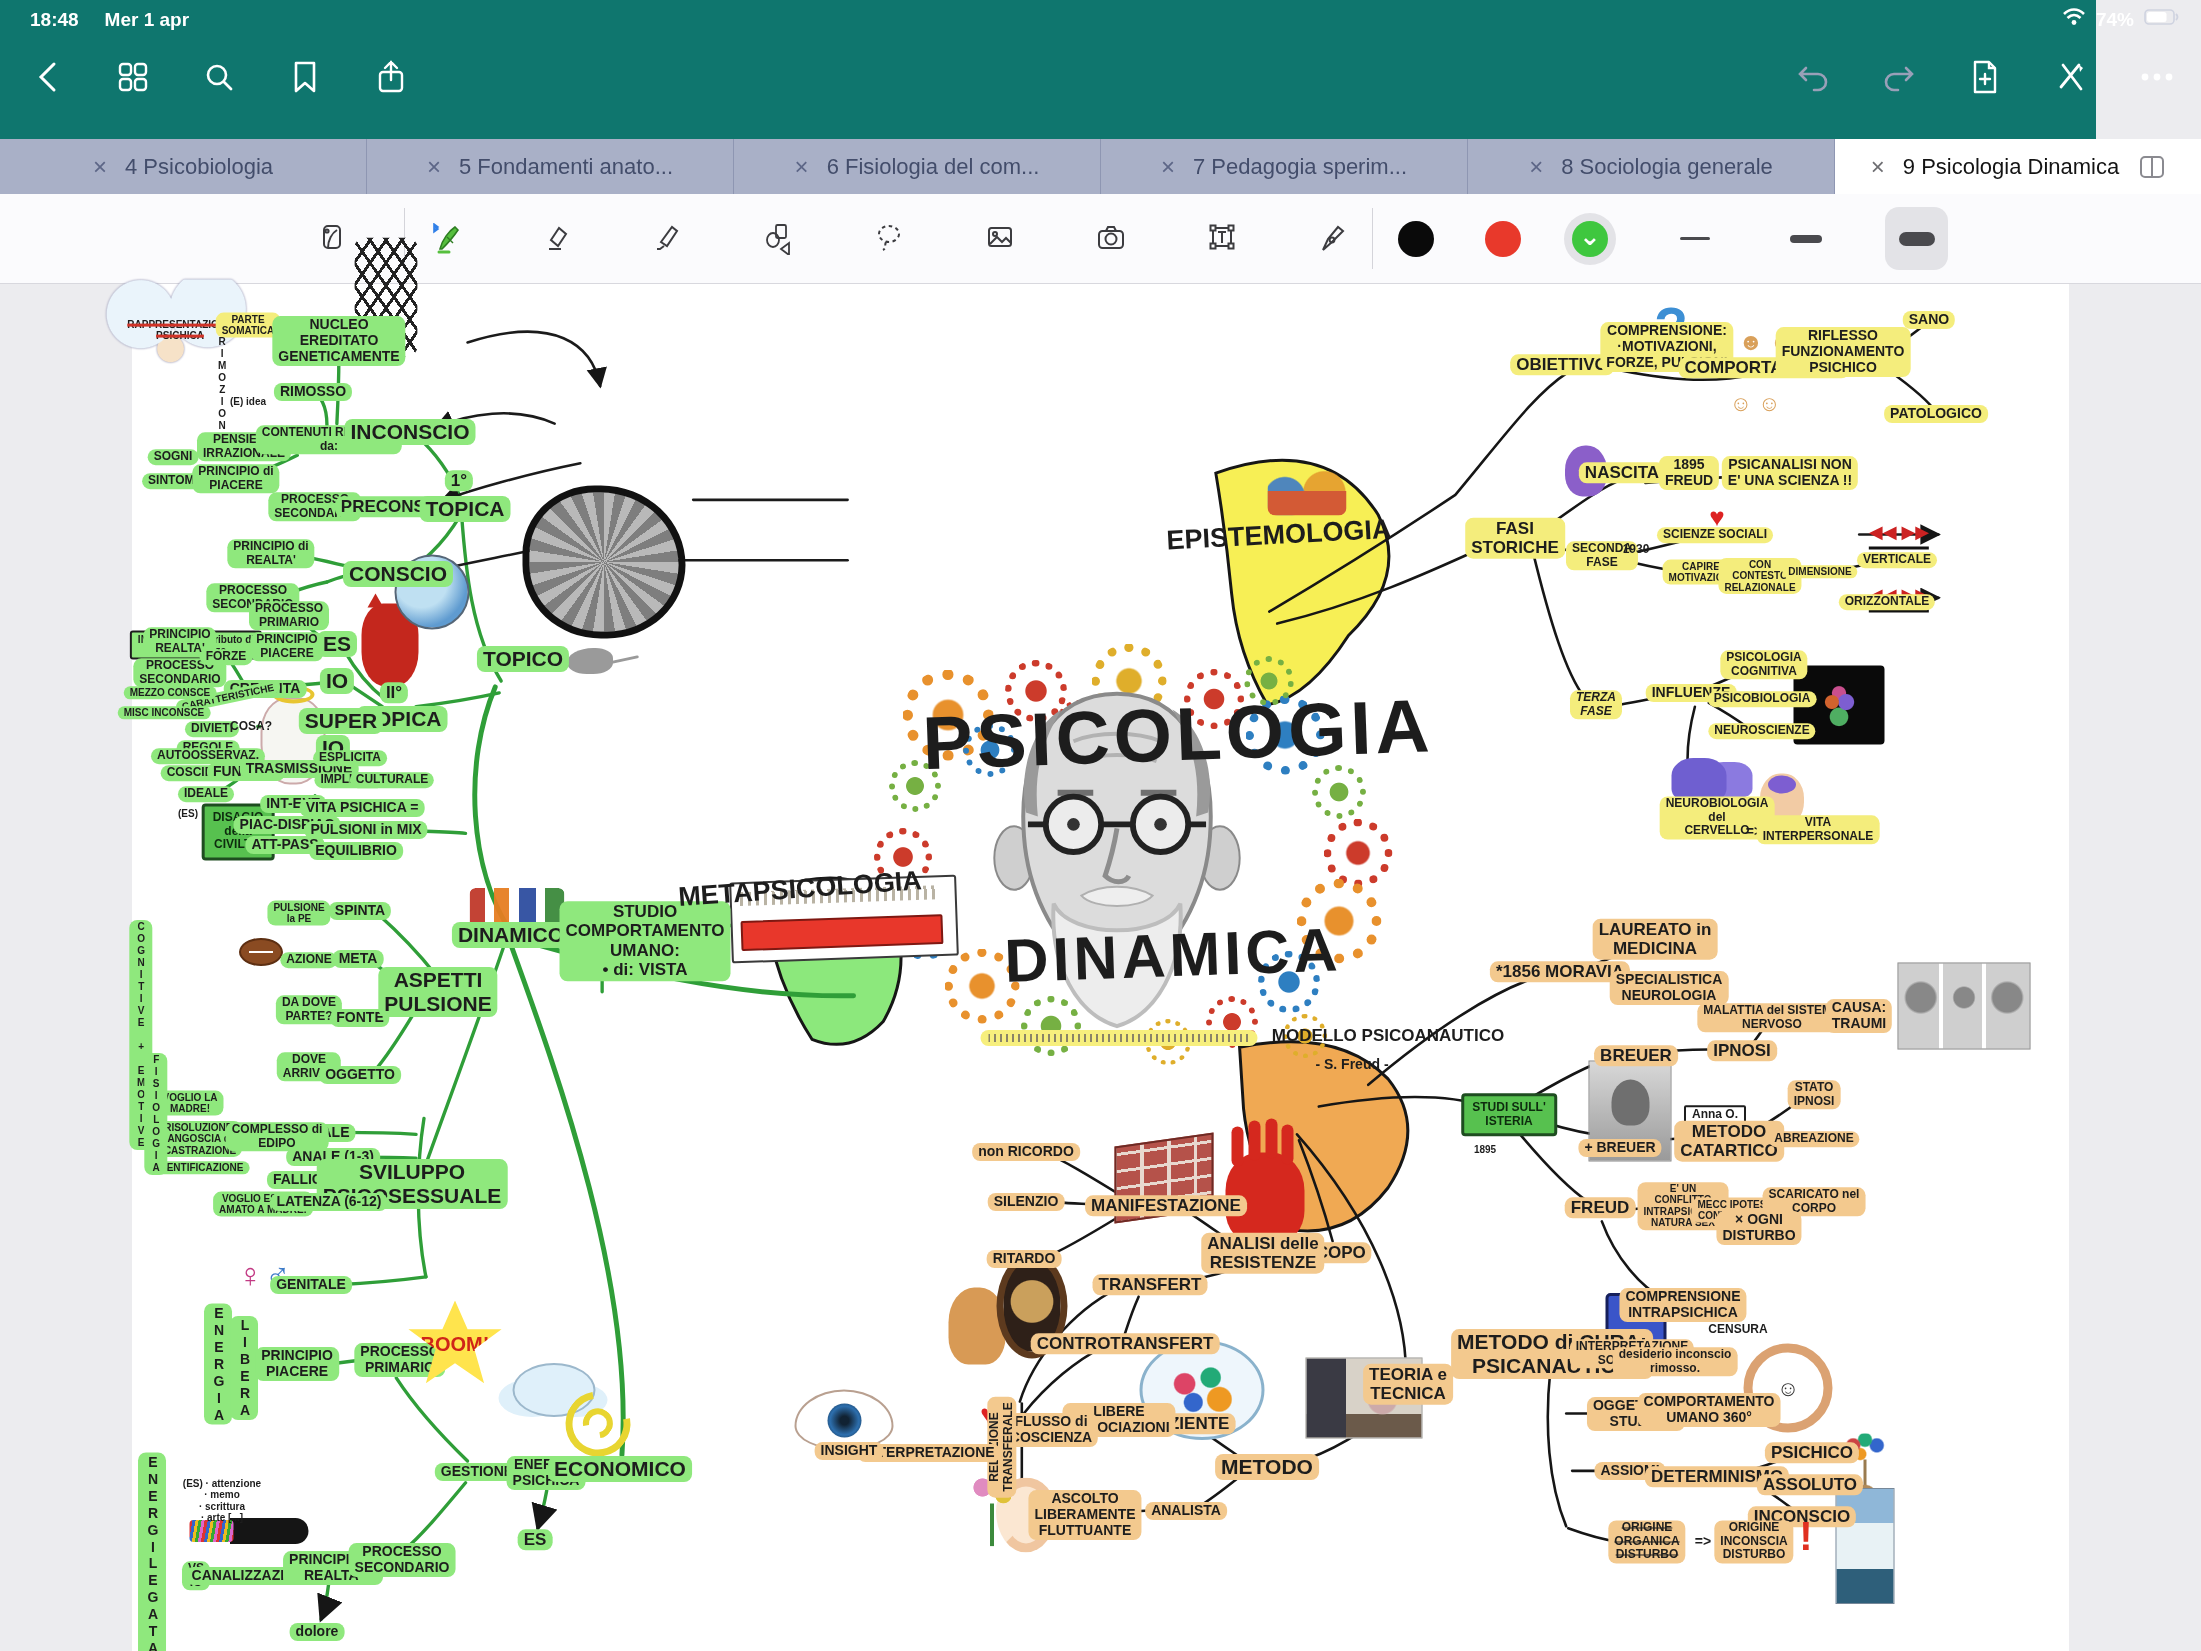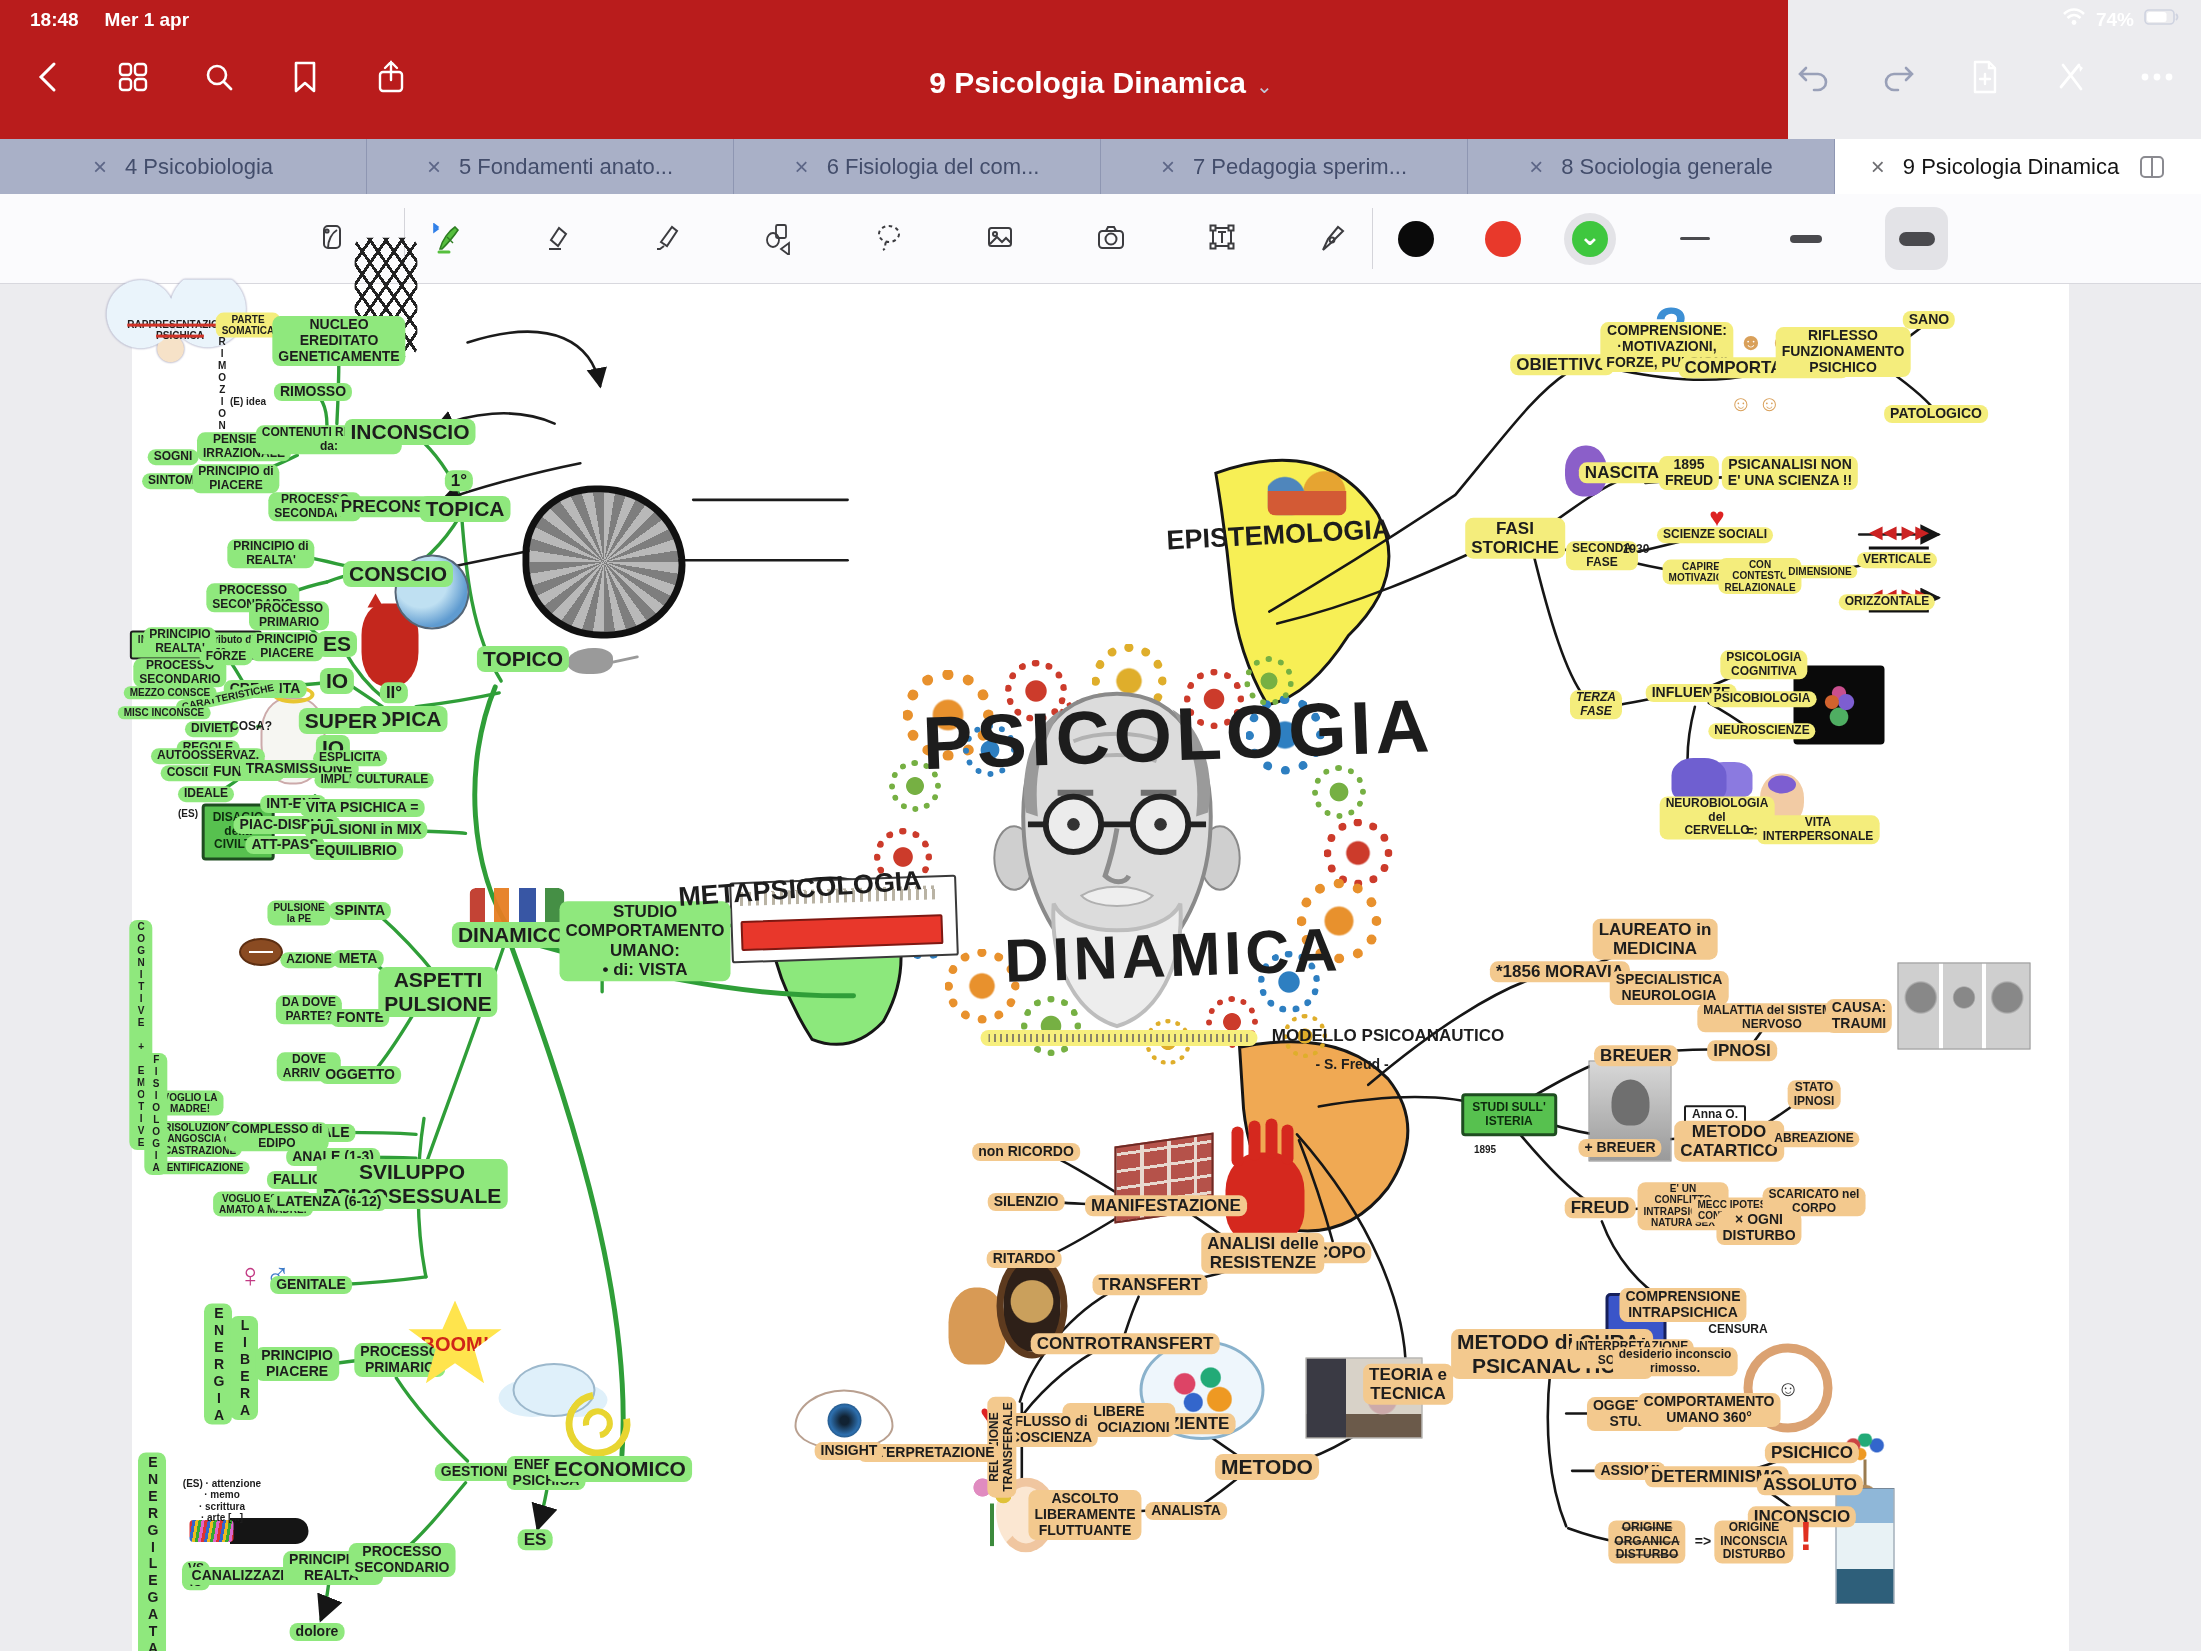--- a/index.html
+++ b/index.html
@@ -1,19 +1,19 @@
 <!DOCTYPE html>
 <html><head>
 <meta charset="utf-8">
 <style>
   html,body{margin:0;padding:0;background:#333;}
   #app{position:relative;width:2202px;height:1651px;overflow:hidden;background:#ececef;
        font-family:"Liberation Sans","DejaVu Sans",sans-serif;}
   
-  #topbar{position:absolute;left:0;top:0;width:1788px;height:139px;background:#b91c1c;}
+  #topbar{position:absolute;left:0;top:0;width:2096px;height:139px;background:#0f766e;}
   #statusbar{position:absolute;left:0;top:0;width:2202px;height:40px;color:#fff;font-size:19px;font-weight:700;}
   #statusbar .left{position:absolute;left:30px;top:9px;display:flex;gap:26px;}
   #statusbar .right{position:absolute;right:22px;top:7px;display:flex;gap:10px;align-items:center;}
   #navbar{position:absolute;left:0;top:40px;width:2202px;height:99px;}
   .navgroup{position:absolute;top:18px;display:flex;gap:48px;align-items:center;}
   .navbtn{width:38px;height:38px;display:flex;align-items:center;justify-content:center;}
   .navbtn svg{display:block}
   #navtitle{position:absolute;left:0;right:0;top:26px;text-align:center;color:#fff;font-size:30px;font-weight:700;}
   #navtitle .chev{font-size:20px;color:#c3c8d9;margin-left:10px;font-weight:400;}
   
@@ -724,21 +724,20 @@
               <path d="M4 2 h18 v28 l-9 -8 l-9 8 z" fill="none" stroke="#fff" stroke-width="2.6" stroke-linejoin="round"></path>
             </svg>
           </span>
         <span class="navbtn">
             <svg width="30" height="34" viewBox="0 0 30 34">
               <rect x="4" y="12" width="22" height="19" rx="3" fill="none" stroke="#fff" stroke-width="2.4"></rect>
               <path d="M15 2 v18 M9 8 L15 2 L21 8" stroke="#fff" stroke-width="2.4" fill="none" stroke-linecap="round"></path>
             </svg>
           </span>
       </div>
-      <div id="navtitle"><span>9 Psicologia Dinamica</span><span class="chev">⌄</span></div>
       <div class="navgroup" style="right:26px;">
         <span class="navbtn">
             <svg width="34" height="30" viewBox="0 0 34 30">
               <path d="M10 6 L4 12 L10 18 M4 12 H22 a8 8 0 0 1 0 16 h-4" stroke="#99a0b8" stroke-width="2.6" fill="none" stroke-linecap="round"></path>
             </svg>
           </span>
         <span class="navbtn">
             <svg width="34" height="30" viewBox="0 0 34 30">
               <path d="M24 6 L30 12 L24 18 M30 12 H12 a8 8 0 0 0 0 16 h4" stroke="#99a0b8" stroke-width="2.6" fill="none" stroke-linecap="round"></path>
             </svg>

